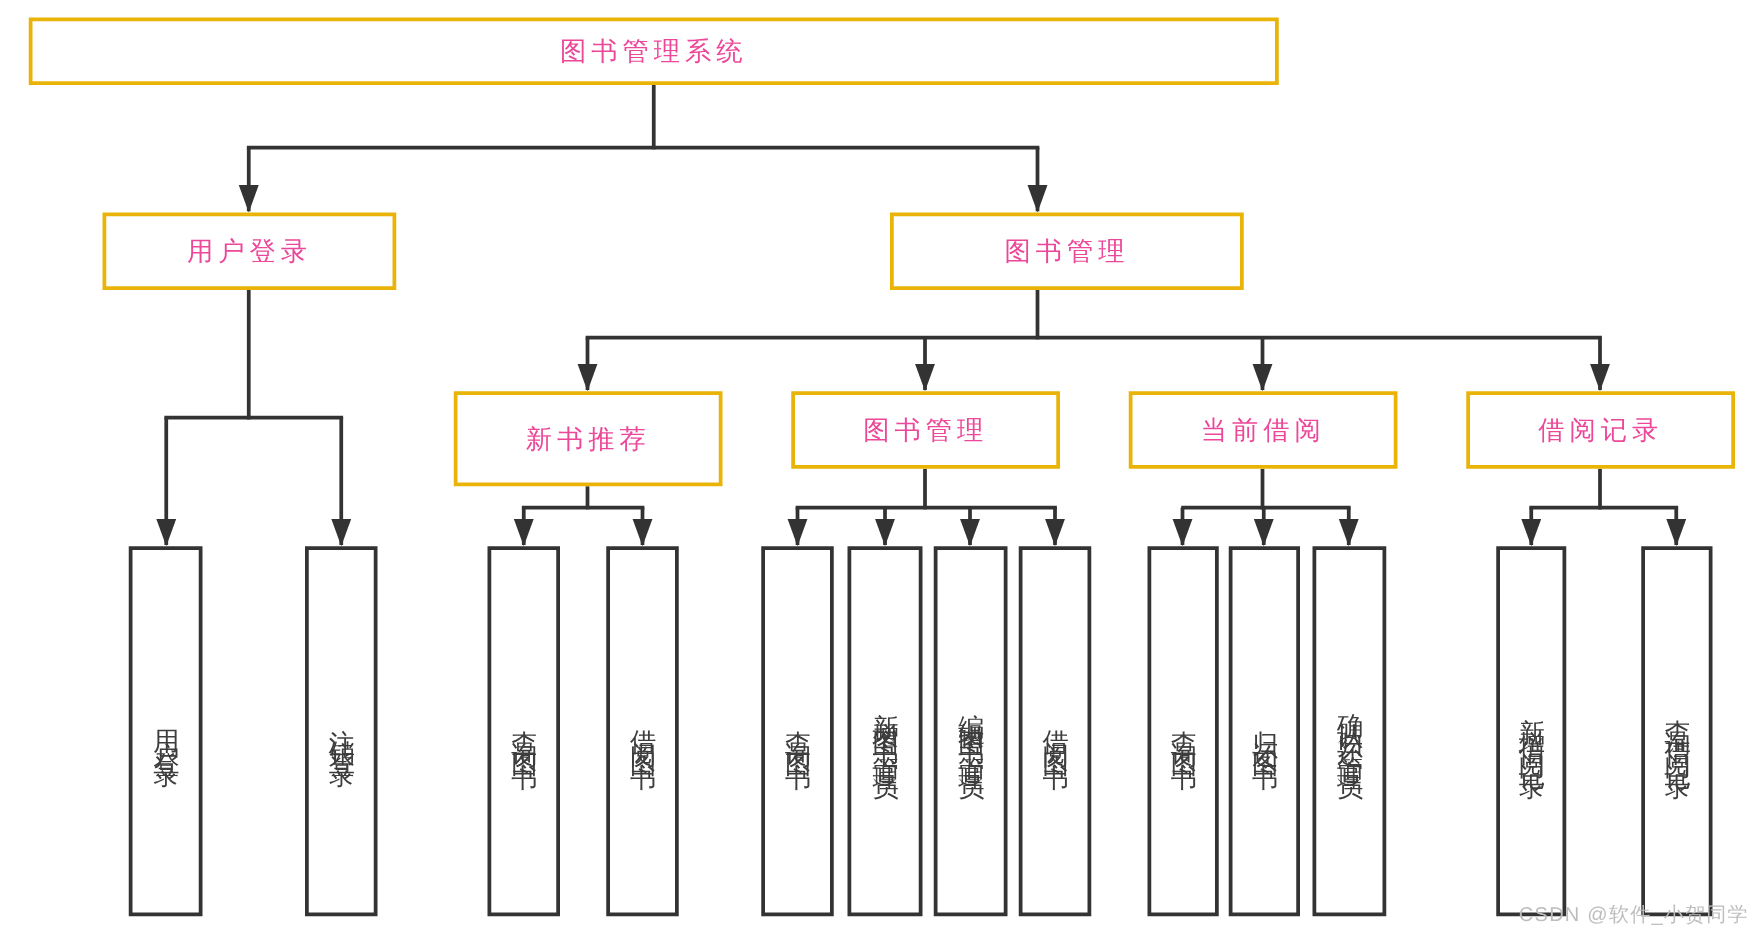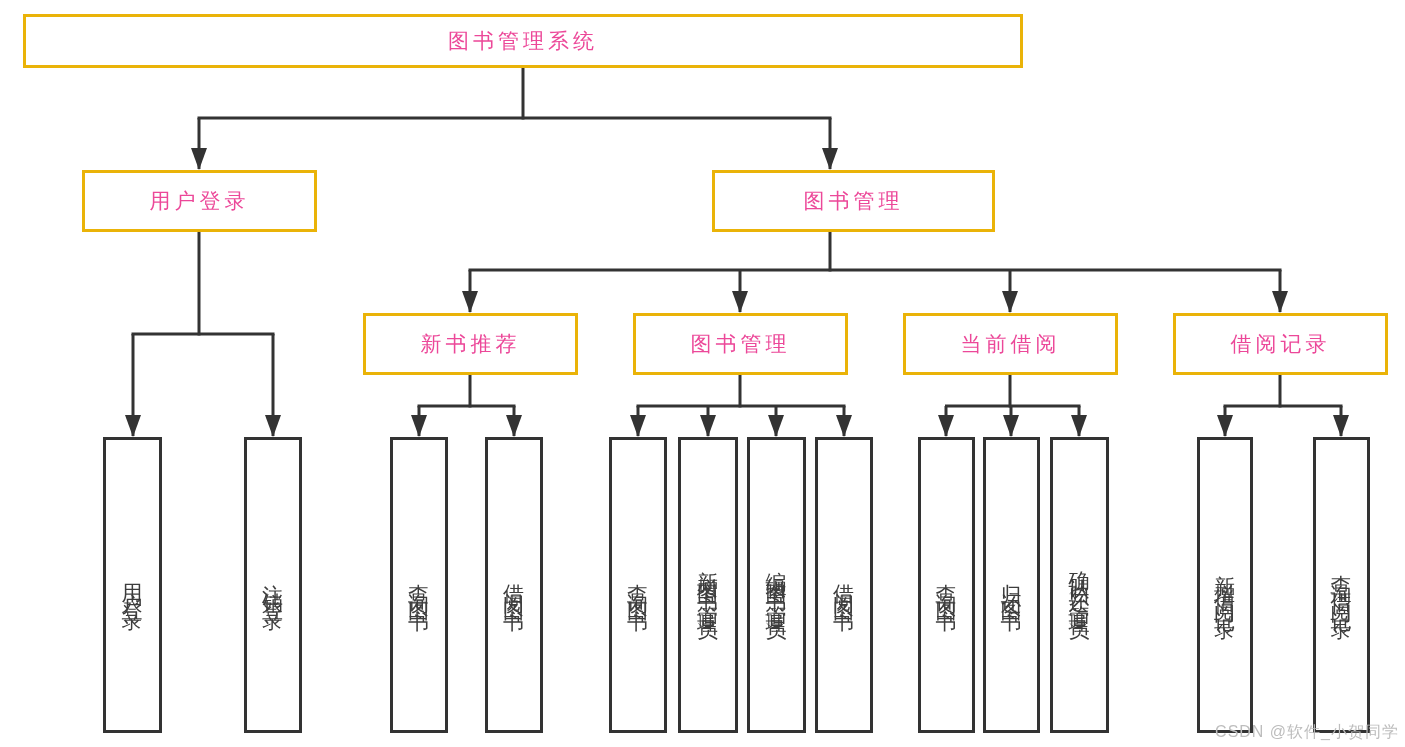--- a/index.html
+++ b/index.html
@@ -118,21 +118,21 @@
     <span>图书管理系统</span>
   </div>
 
   <div class="hnode" style="left:82px; top:170px; width:235px; height:62px;">
     <span>用户登录</span>
   </div>
   <div class="hnode" style="left:712px; top:170px; width:283px; height:62px;">
     <span>图书管理</span>
   </div>
 
-  <div class="hnode" style="left:363px; top:313px; width:215px; height:62px;">
+  <div class="hnode" style="left:363px; top:313px; width:215px; height:76px;">
     <span>新书推荐</span>
   </div>
   <div class="hnode" style="left:633px; top:313px; width:215px; height:62px;">
     <span>图书管理</span>
   </div>
   <div class="hnode" style="left:903px; top:313px; width:215px; height:62px;">
     <span>当前借阅</span>
   </div>
   <div class="hnode" style="left:1173px; top:313px; width:215px; height:62px;">
     <span>借阅记录</span>

